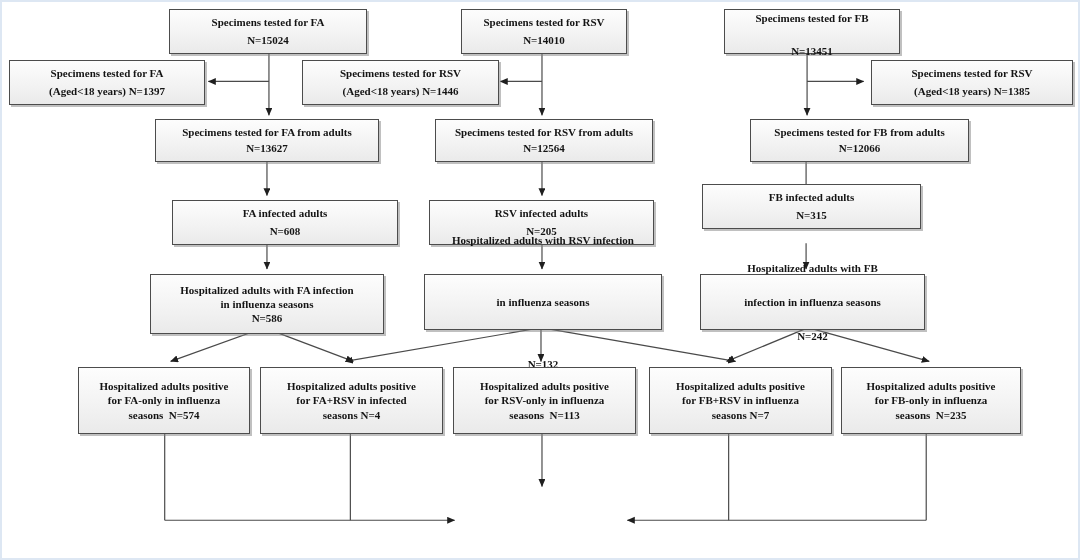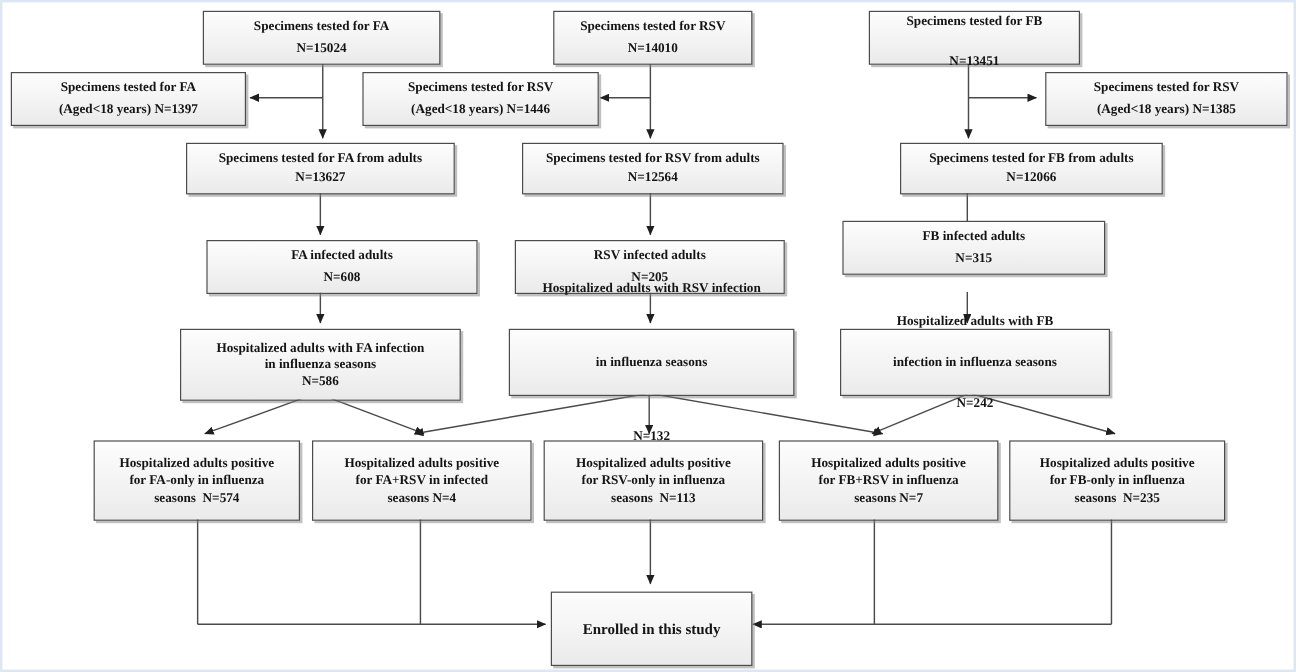--- a/index.html
+++ b/index.html
@@ -168,17 +168,14 @@
     <span>Hospitalized adults positive</span>
     <span>for FB+RSV in influenza</span>
     <span>seasons N=7</span>
   </div>
   <div class="node tight" style="left:839px;top:365px;width:180px;height:67px;">
     <span>Hospitalized adults positive</span>
     <span>for FB-only in influenza</span>
     <span>seasons  N=235</span>
   </div>
 
-  <div class="node" style="left:457px;top:491px;width:168px;height:62px;justify-content:center;font-size:12.5px;">
-    <span>Enrolled in this study</span>
-  </div>
 
 </div>
 
 </body></html>

